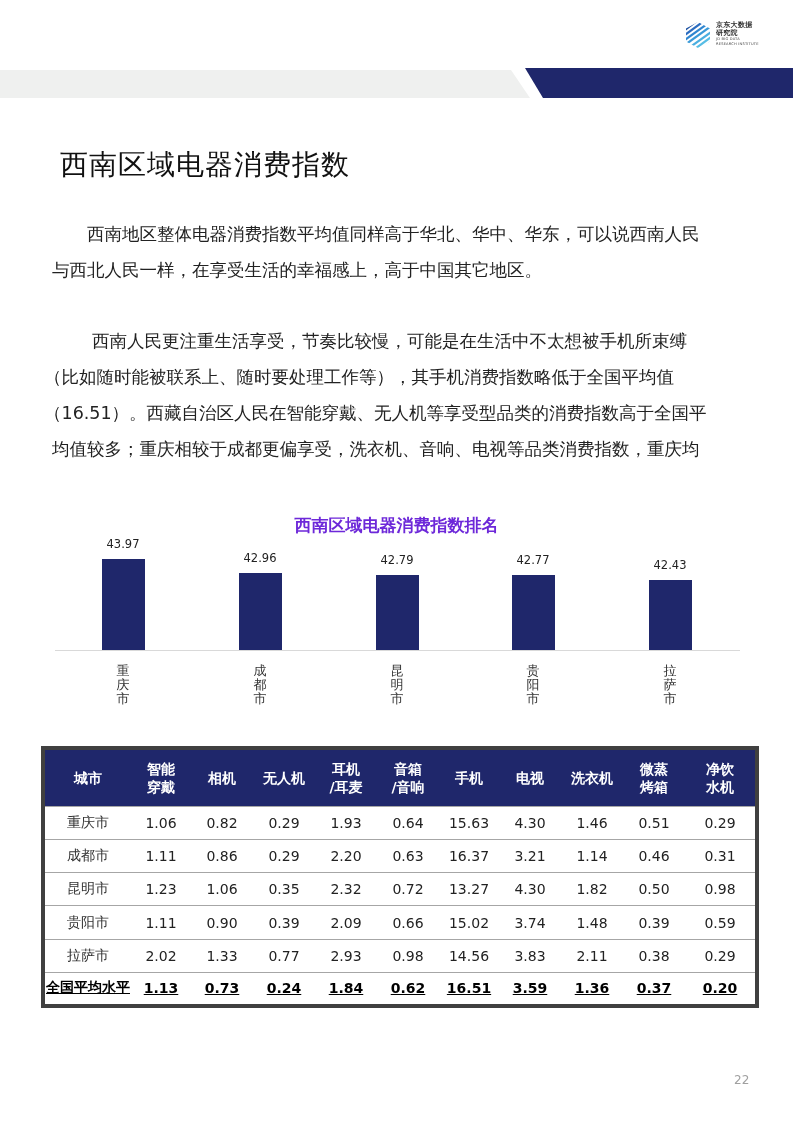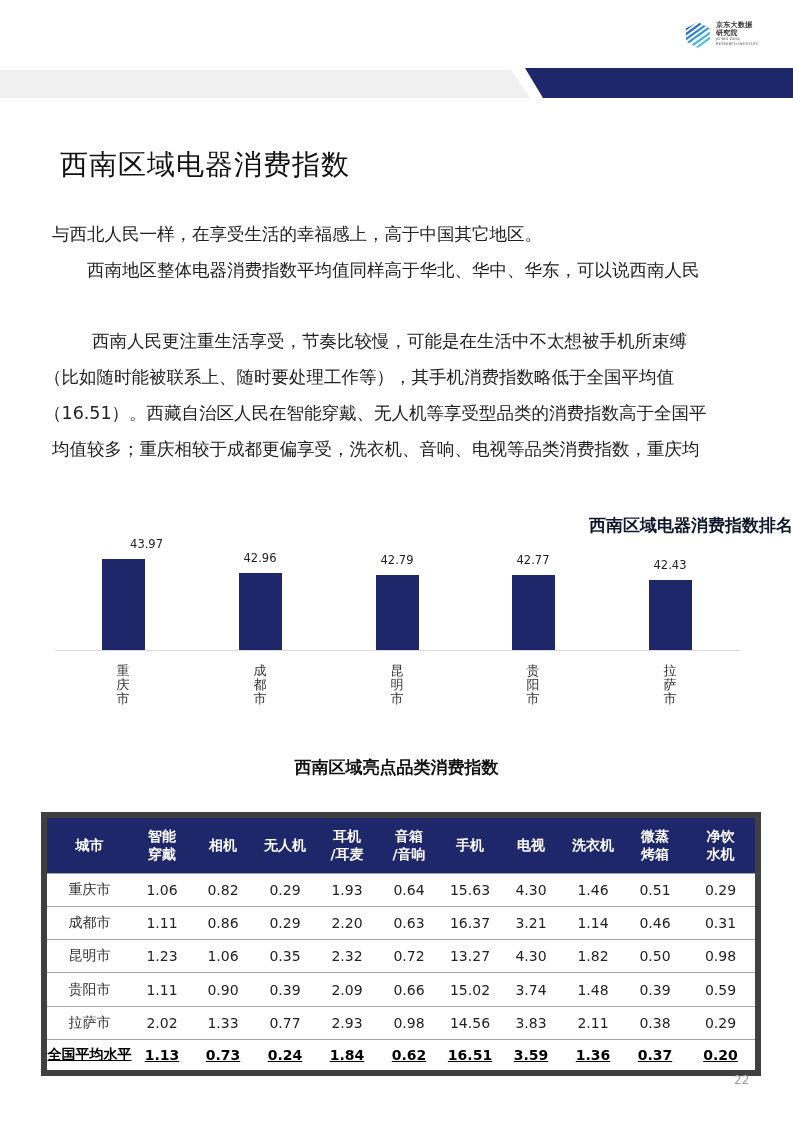--- a/index.html
+++ b/index.html
@@ -20,30 +20,30 @@
 
   .page-title { position: absolute; left: 60px; top: 146px; font-size: 28px; color: #111; letter-spacing: 1px; font-weight: normal; text-align: right; }
 
   .para { position: absolute; left: 52px; width: 692px; font-size: 17.5px; line-height: 36px; color: #222;
     text-align: justify; }
   .para .line { display: block; white-space: nowrap; }
   .p1 { top: 216px; }
   .p2 { top: 323px; }
 
   
-  .chart-title { position: absolute; left: 0; width: 793px; top: 514px; text-align: right; font-size: 17px; font-weight: bold; color: #0f172a; }
+  .chart-title { position: absolute; left: 0; width: 793px; top: 514px; text-align: center; font-size: 17px; font-weight: bold; color: #6d28d9; }
   .chart { position: absolute; left: 55px; top: 540px; width: 685px; height: 170px; }
   .axis-line { position: absolute; left: 0; top: 110px; width: 685px; height: 1px; background: #d9d9d9; }
   .bar { position: absolute; width: 43px; background: #1f276b; bottom: 60px; }
   .bar-val { position: absolute; width: 80px; text-align: center; font-size: 11.5px; color: #222; }
   .bar-cat { position: absolute; top: 124px; width: 20px; text-align: center; font-size: 13px; line-height: 14px; color: #333; word-break: break-all; }
 
   .table-title { position: absolute; left: 0; width: 793px; top: 756px; text-align: center; font-size: 17px; font-weight: bold; color: #111; }
 
-  table.data { position: absolute; left: 41px; top: 812px; width: 714px; border-collapse: collapse; border: 6px solid #404040; table-layout: fixed; }
+  table.data { position: absolute; left: 41px; top: 746px; width: 714px; border-collapse: collapse; border: 4px solid #404040; table-layout: fixed; }
   table.data th { background: #1f276b; color: #fff; font-size: 14px; font-weight: bold; height: 58px; line-height: 18px; text-align: center; padding: 0 2px; }
   table.data td { height: 33.3px; font-size: 14px; text-align: center; color: #222; border-top: 1px solid #a6a6a6; }
   table.data tr.avg td { font-weight: bold; color: #000; text-decoration: underline; }
   table.data td.city { color: #333; }
 
   .page-num { position: absolute; left: 734px; top: 1073px; font-size: 12px; color: #a0a0a0; }
 </style>
 </head>
 <body>
 
@@ -71,36 +71,36 @@
     <div class="logo-cn">京东大数据</div>
     <div class="logo-cn">研究院</div>
     <div class="logo-en">JD BIG DATA</div>
     <div class="logo-en">RESEARCH INSTITUTE</div>
   </div>
 </div>
 
 <h1 class="page-title">西南区域电器消费指数</h1>
 
 <div class="para p1">
+  <span class="line" style="text-indent:35px">西南地区整体电器消费指数平均值同样高于华北、华中、华东，可以说西南人民</span>
   <span class="line">与西北人民一样，在享受生活的幸福感上，高于中国其它地区。</span>
-  <span class="line" style="text-indent:35px">西南地区整体电器消费指数平均值同样高于华北、华中、华东，可以说西南人民</span>
 </div>
 
 <div class="para p2">
   <span class="line" style="text-indent:40px">西南人民更注重生活享受，节奏比较慢，可能是在生活中不太想被手机所束缚</span>
   <span class="line" style="margin-left:-8px">（比如随时能被联系上、随时要处理工作等），其手机消费指数略低于全国平均值</span>
   <span class="line" style="margin-left:-8px">（16.51）。西藏自治区人民在智能穿戴、无人机等享受型品类的消费指数高于全国平</span>
   <span class="line">均值较多；重庆相较于成都更偏享受，洗衣机、音响、电视等品类消费指数，重庆均</span>
 </div>
 
 <div class="chart-title">西南区域电器消费指数排名</div>
 <div class="chart" id="chart">
   <div class="axis-line"></div>
 <div class="bar" style="left: 46.5px; top: 19px; height: 91px; bottom: auto;"></div>
-    <div class="bar-val" style="left: 28px; top: -3px; text-align: right;">43.97</div>
+    <div class="bar-val" style="left: 28px; top: -3px;">43.97</div>
     <div class="bar-cat" style="left: 58px;">重庆市</div>
     <div class="bar" style="left: 183.5px; top: 32.7796px; height: 77.2204px; bottom: auto;"></div>
     <div class="bar-val" style="left: 165px; top: 10.7796px;">42.96</div>
     <div class="bar-cat" style="left: 195px;">成都市</div>
     <div class="bar" style="left: 320.5px; top: 35.099px; height: 74.901px; bottom: auto;"></div>
     <div class="bar-val" style="left: 302px; top: 13.099px;">42.79</div>
     <div class="bar-cat" style="left: 332px;">昆明市</div>
     <div class="bar" style="left: 456.5px; top: 35.3718px; height: 74.6282px; bottom: auto;"></div>
     <div class="bar-val" style="left: 438px; top: 13.3718px;">42.77</div>
     <div class="bar-cat" style="left: 468px;">贵阳市</div>

